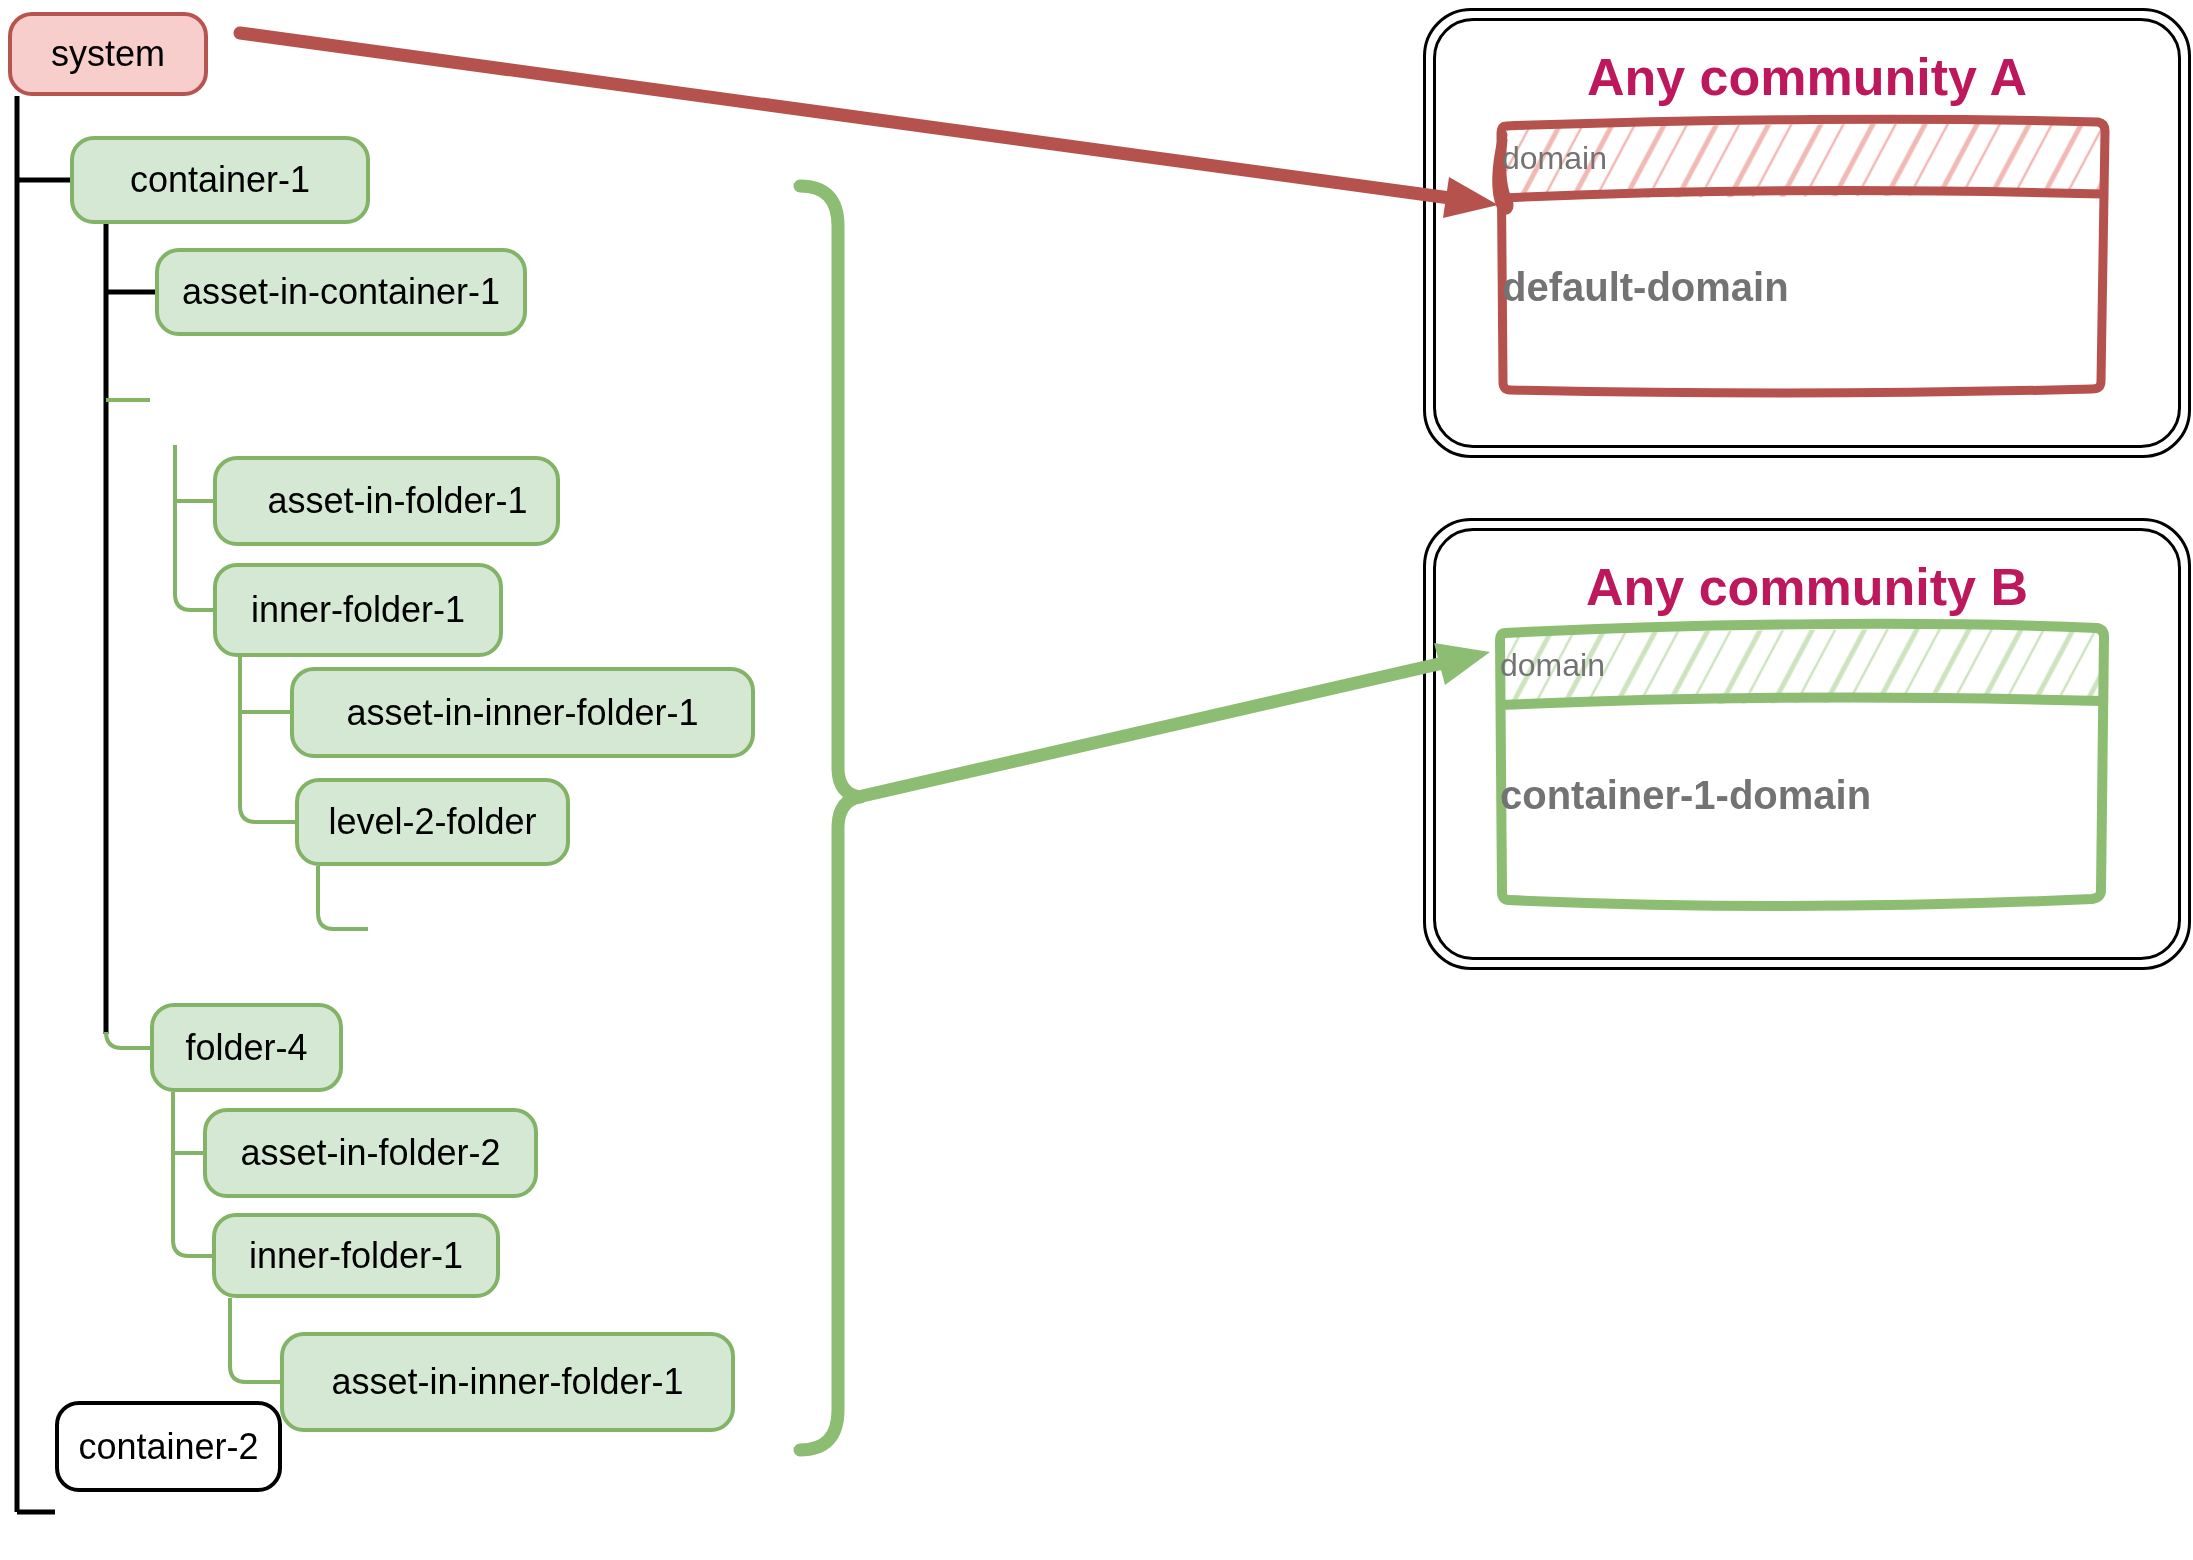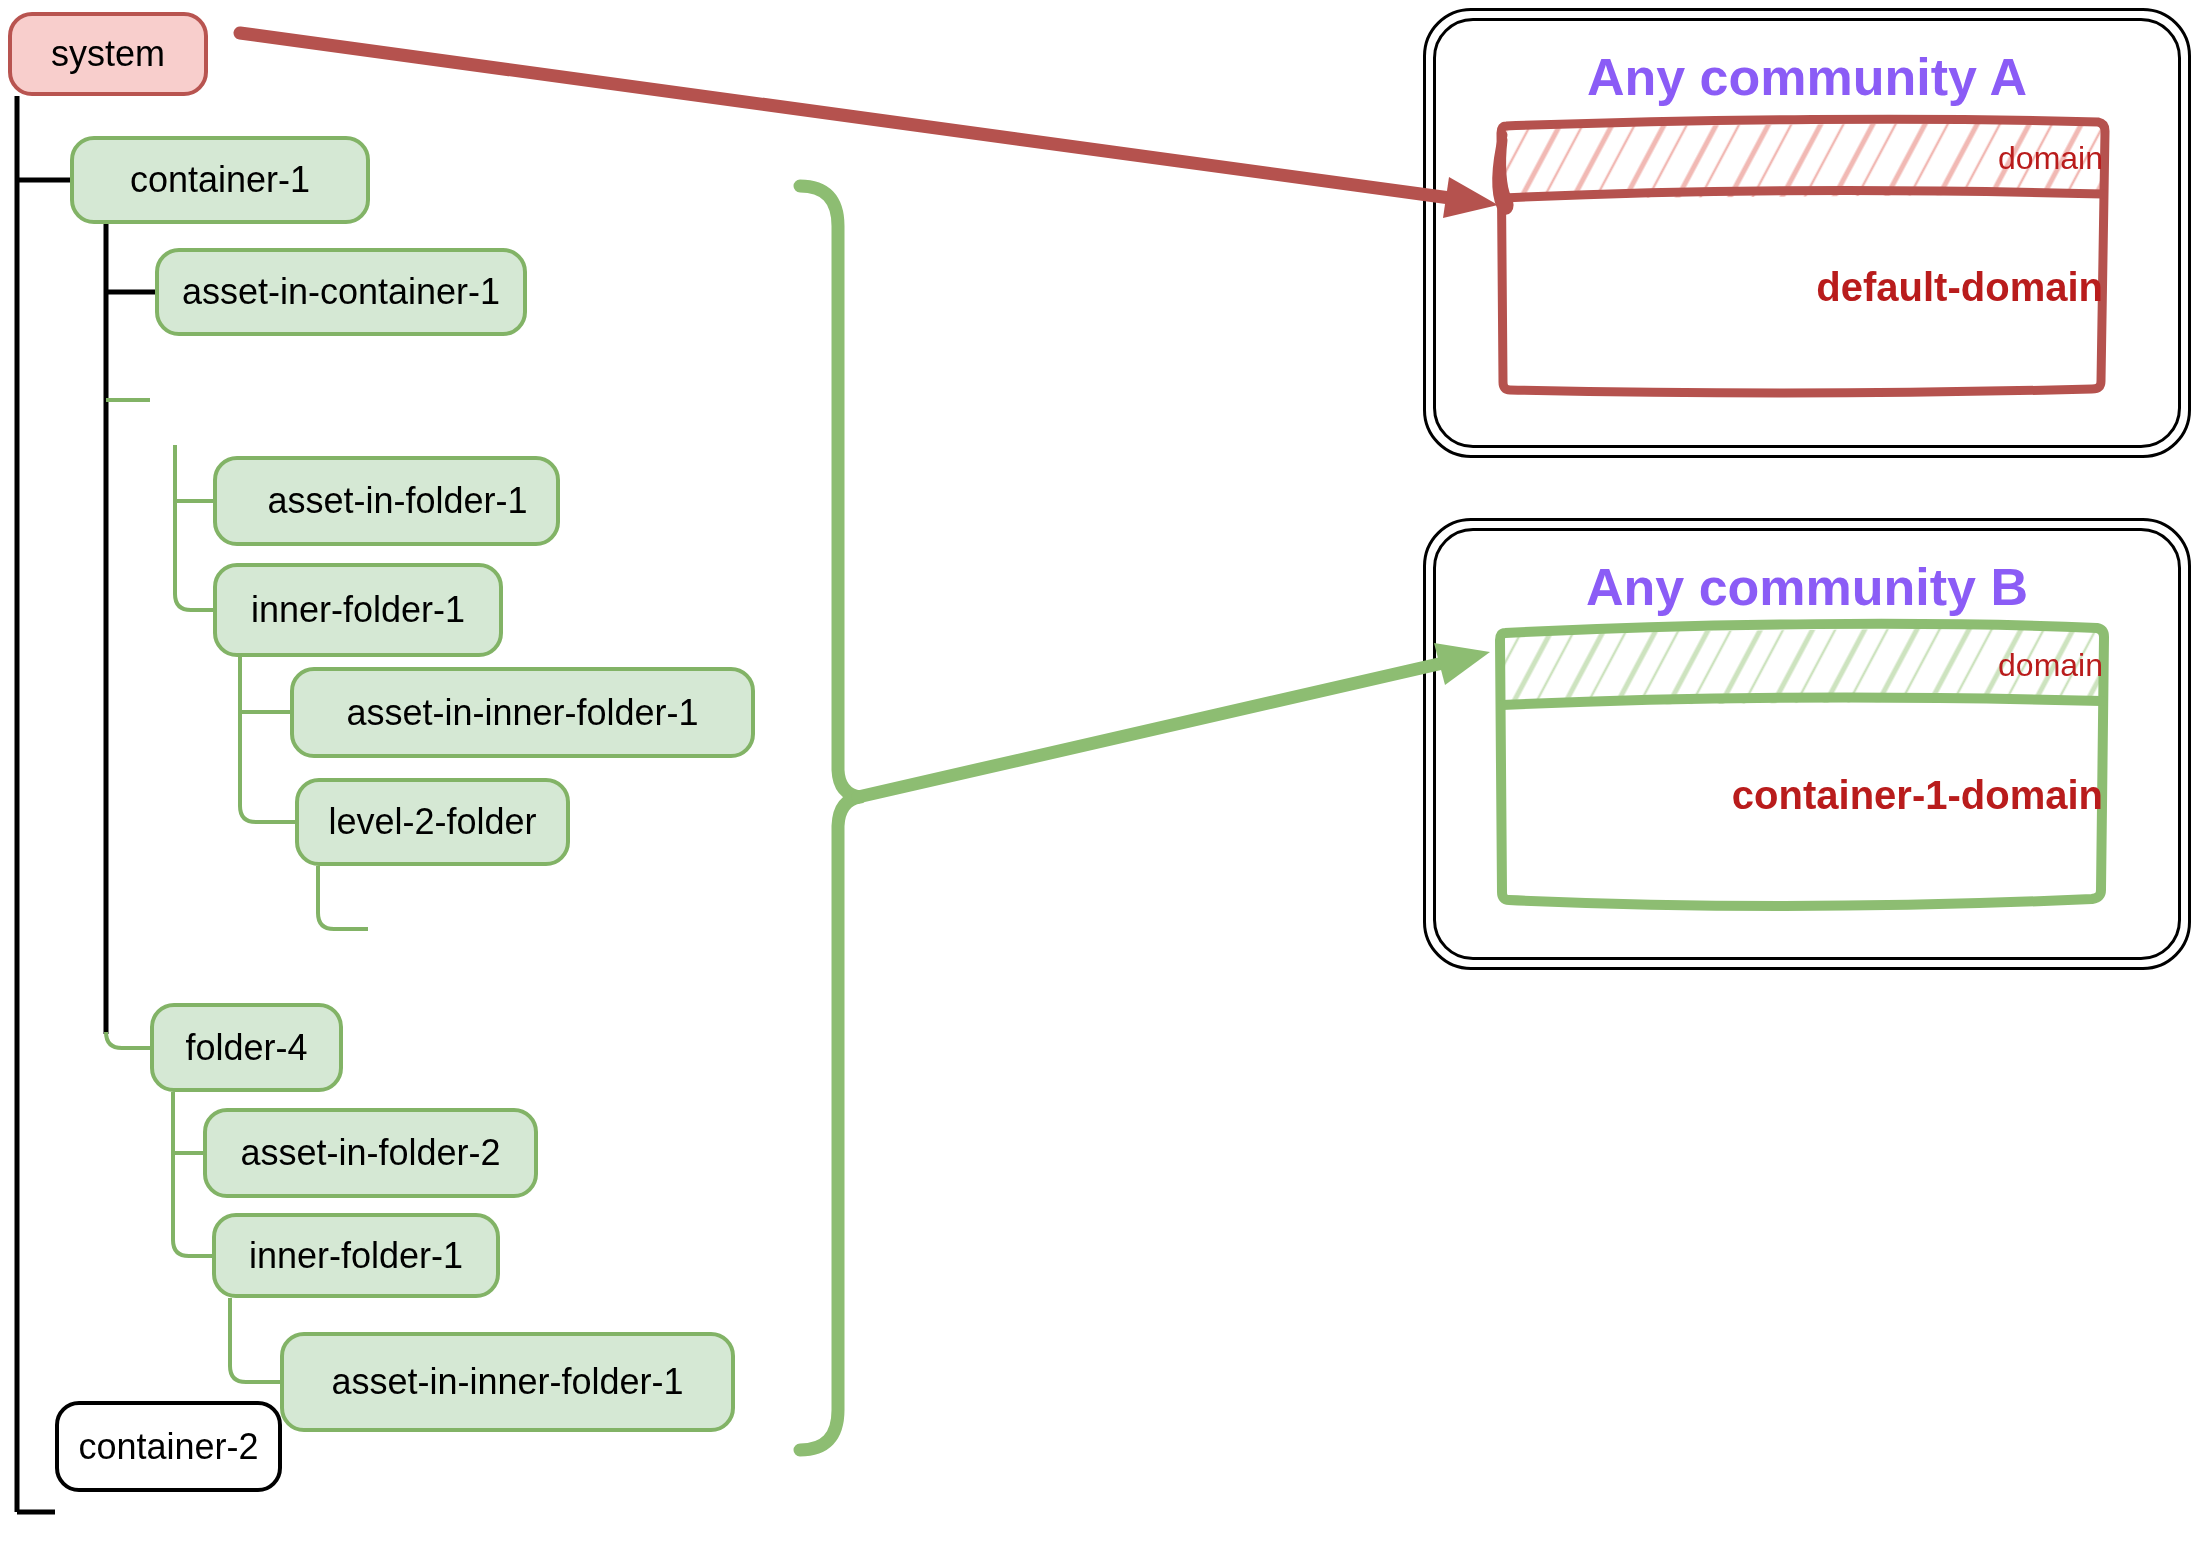--- a/index.html
+++ b/index.html
@@ -26,24 +26,24 @@
     border:3.5px solid var(--black,#000);
     border-radius:48px;box-sizing:border-box;background:transparent;
   }
   .community-inner{
     position:absolute;inset:7px;
     border:3.5px solid var(--black,#000);
     border-radius:40px;
   }
   .community-title{
     position:absolute;left:0;right:0;top:36px;z-index:2;
-    text-align:center;font-size:52px;font-weight:bold;color:#8b5cf6;
+    text-align:center;font-size:52px;font-weight:bold;color:#be185d;
   }
   .float-label{
-    position:absolute;z-index:2;text-align:right;color:#b91c1c;
+    position:absolute;z-index:2;text-align:left;color:#737373;
   }
   .band-label{font-size:32px;}
   .domain-name{font-size:40px;font-weight:bold;}
   
   .connector-black{stroke:var(--black,#000);stroke-width:5;fill:none;}
   .connector-green{stroke:var(--tree-green,#82b366);stroke-width:4;fill:none;}
   .brace{stroke:var(--sketch-green,#8dbd72);stroke-width:13;fill:none;stroke-linecap:round;stroke-linejoin:round;}
   .arrow-red-line{stroke:var(--sketch-red,#b5524e);stroke-width:13;fill:none;stroke-linecap:round;}
   .arrow-red-head{fill:var(--sketch-red,#b5524e);}
   .arrow-green-line{stroke:var(--sketch-green,#8dbd72);stroke-width:13;fill:none;stroke-linecap:round;}

